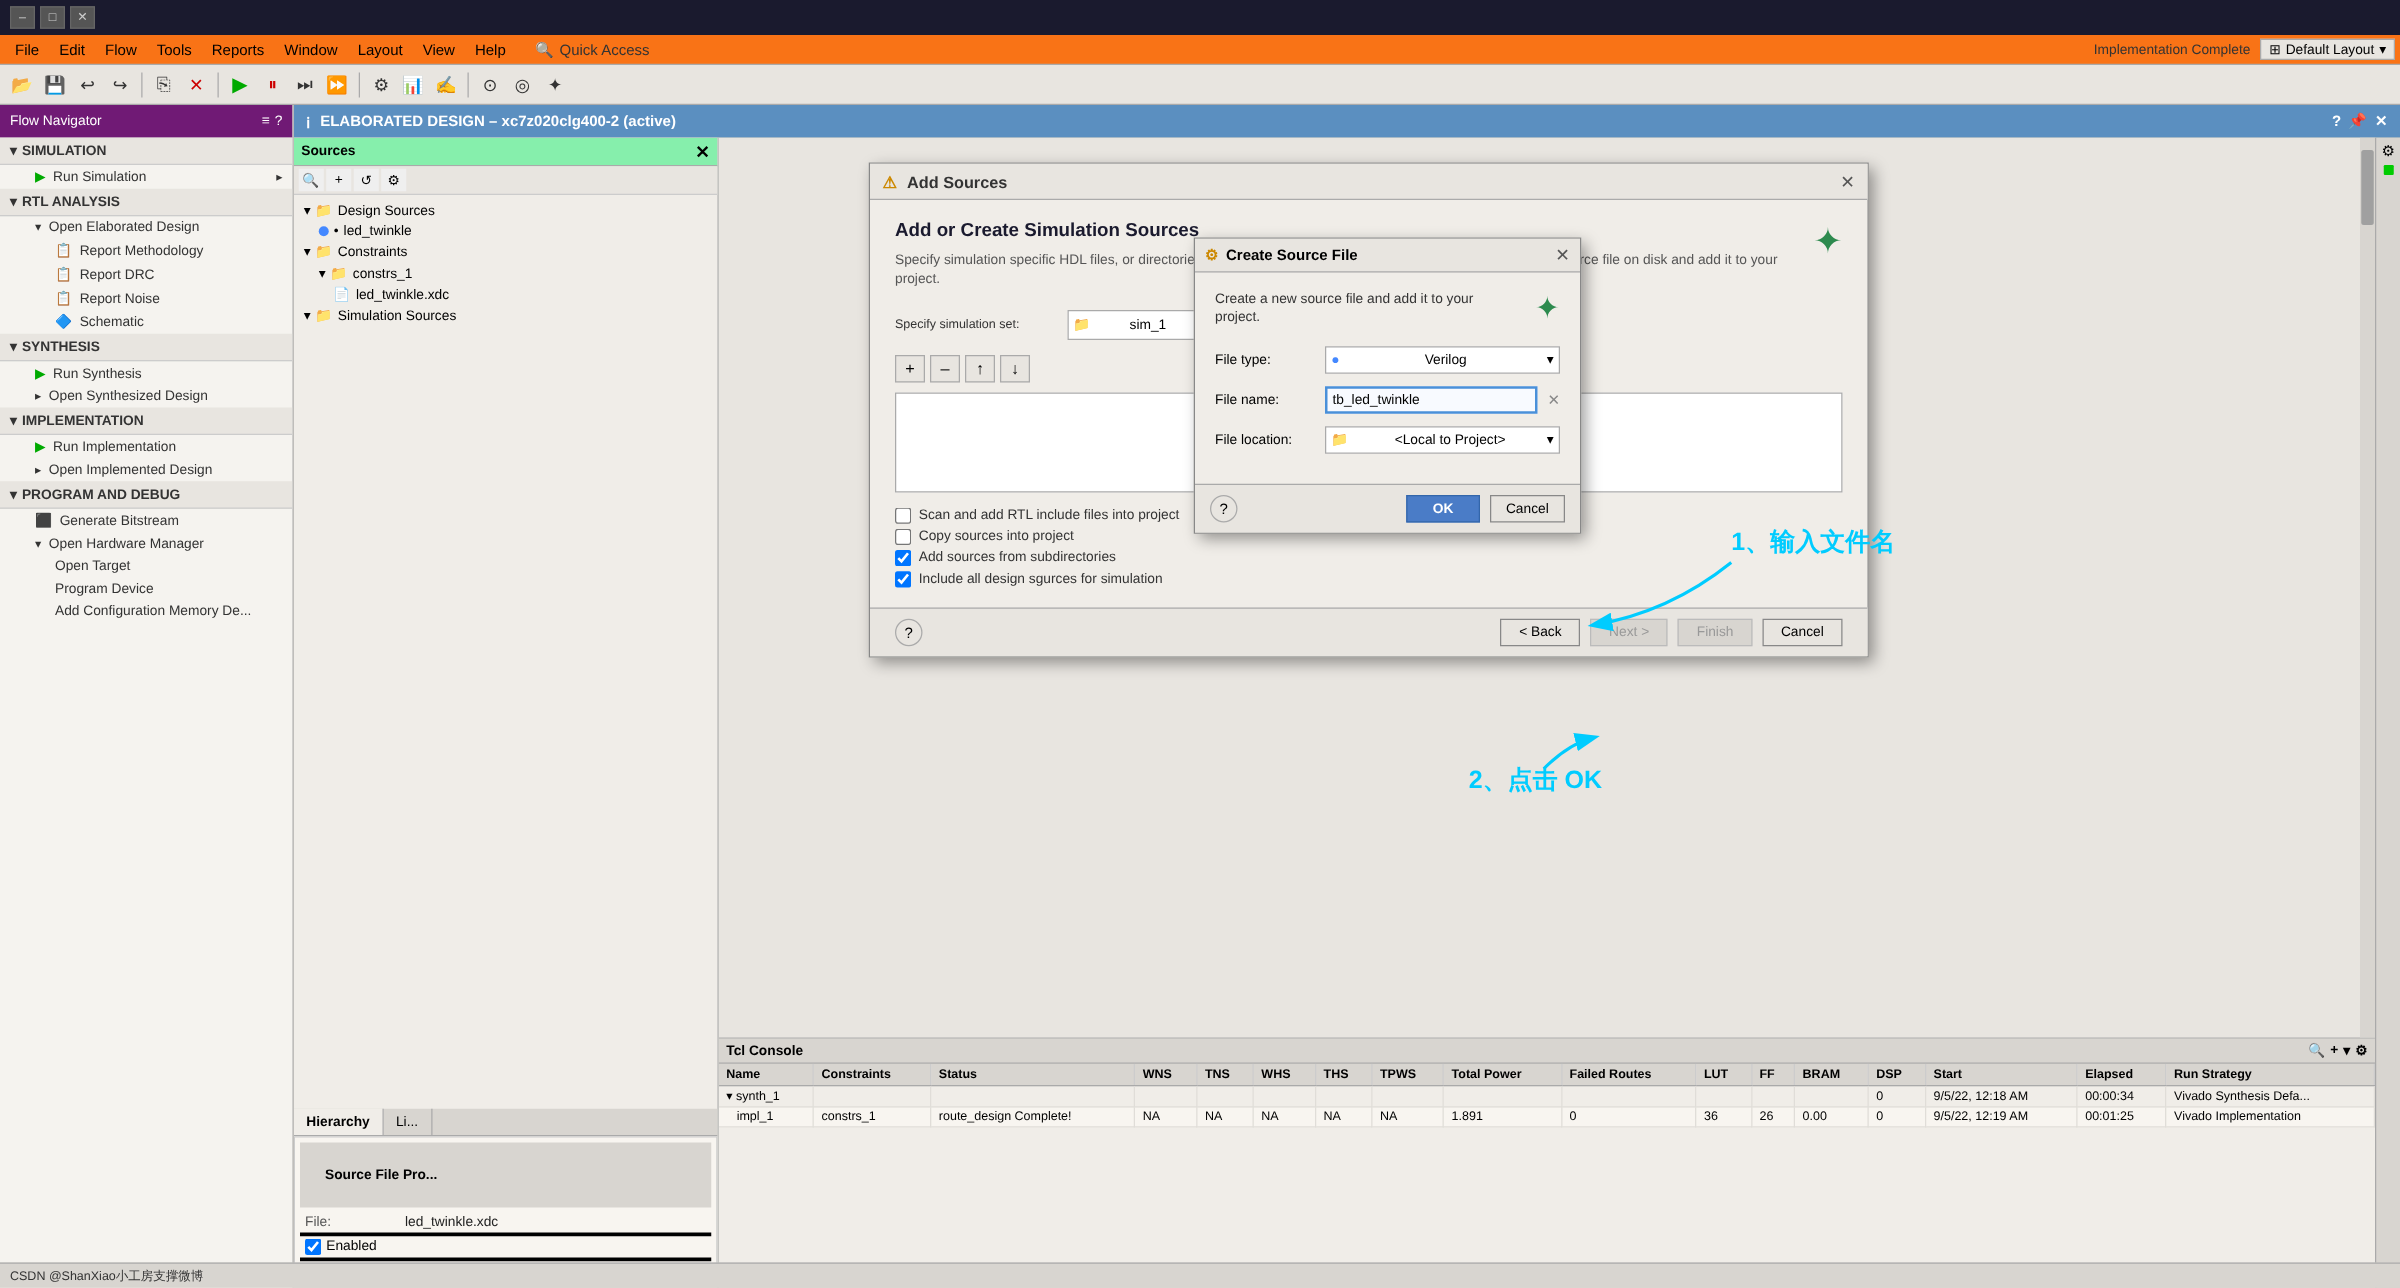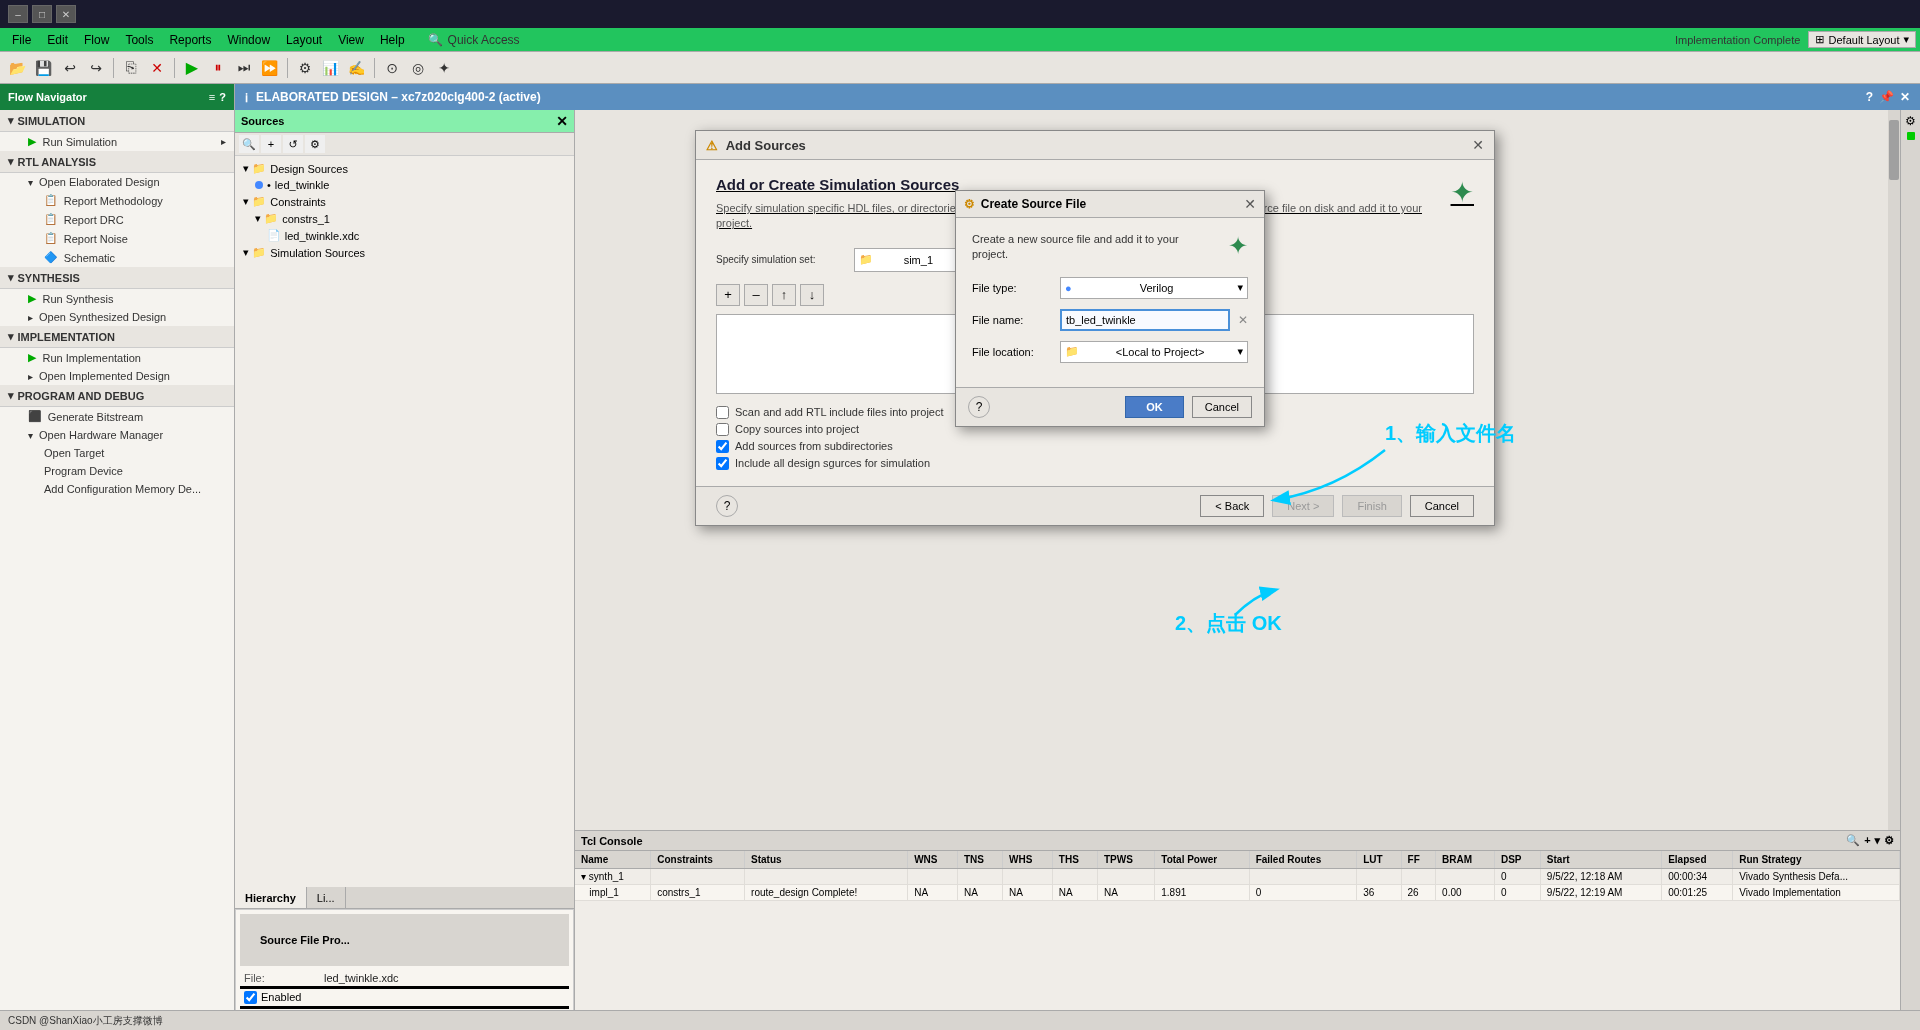--- a/index.html
+++ b/index.html
@@ -5,38 +5,38 @@
     * { box-sizing: border-box; margin: 0; padding: 0; }
     body { font-family: 'Segoe UI', Arial, sans-serif; font-size: 12px; background: #d4d0c8; overflow: hidden; width: 1920px; height: 1030px; }
 
     
     .title-bar { background: #1a1a2e; color: #ccc; height: 28px; display: flex; align-items: center; padding: 0 8px; font-size: 11px; }
     .title-bar-title { flex: 1; }
     .title-bar-controls { display: flex; gap: 4px; }
     .title-bar-btn { width: 20px; height: 18px; background: #555; border: 1px solid #666; color: #ccc; font-size: 10px; display: flex; align-items: center; justify-content: center; cursor: pointer; }
 
     
-    .menu-bar { background: #22c55e; height: 24px; display: flex; align-items: center; padding: 0 4px; border-bottom: 1px solid #aaa; }
+    .menu-bar { background: #f97316; height: 24px; display: flex; align-items: center; padding: 0 4px; border-bottom: 1px solid #aaa; }
     .menu-item { padding: 2px 8px; font-size: 12px; cursor: pointer; }
     .quick-access { margin-left: 16px; display: flex; align-items: center; gap: 4px; font-size: 12px; color: #333; }
     .implementation-complete { margin-left: auto; font-size: 11px; color: #333; padding-right: 8px; }
     .layout-btn { display: flex; align-items: center; gap: 4px; border: 1px solid #aaa; padding: 1px 6px; background: #e8e5e0; font-size: 11px; cursor: pointer; }
 
     
     .toolbar { background: #e8e5e0; height: 32px; display: flex; align-items: center; padding: 0 6px; gap: 2px; border-bottom: 1px solid #aaa; }
     .tb-btn { width: 24px; height: 24px; display: flex; align-items: center; justify-content: center; cursor: pointer; border: 1px solid transparent; background: transparent; font-size: 14px; color: #333; }
     .tb-sep { width: 1px; height: 20px; background: #aaa; margin: 0 3px; }
     .tb-run { color: #00aa00; font-size: 16px; }
 
     
     .main-layout { display: flex; height: calc(1030px - 84px); }
 
     
     .flow-nav { width: 235px; background: #f5f3ef; border-right: 1px solid #aaa; display: flex; flex-direction: column; overflow: hidden; }
-    .flow-nav-header { background: #15803d; color: white; padding: 4px 8px; font-size: 11px; font-weight: bold; display: flex; align-items: center; justify-content: space-between; height: 26px; gap: 25px; }
+    .flow-nav-header { background: #701a75; color: white; padding: 4px 8px; font-size: 11px; font-weight: normal; display: flex; align-items: center; justify-content: space-between; height: 26px; gap: 25px; }
     .flow-nav-body { flex: 1; overflow-y: auto; overflow-x: hidden; }
     .nav-section { }
     .nav-section-header { padding: 4px 8px; font-size: 11px; font-weight: bold; color: #333; cursor: pointer; display: flex; align-items: center; gap: 4px; background: #e8e5e0; border-bottom: 1px solid #ccc; }
     .nav-item { padding: 3px 8px 3px 20px; font-size: 11px; color: #333; cursor: pointer; display: flex; align-items: center; gap: 6px; }
     .nav-item.section-child { padding-left: 28px; }
 
     
     .content-area { flex: 1; display: flex; flex-direction: column; background: #c8c4bc; overflow: hidden; }
 
     
@@ -466,21 +466,21 @@
 
         <div class="add-sources-dialog">
           <div class="dialog-header">
             <div class="dialog-header-title">
               <span style="color:#cc8800;">⚠</span>
               <span>Add Sources</span>
             </div>
             <button class="dialog-close">✕</button>
           </div>
           <div class="dialog-body">
-            <div style="display:flex;align-items:flex-start;text-decoration:underline;">
+            <div style="display:flex;align-items:flex-start;">
               <div>
                 <div class="dialog-title">Add or Create Simulation Sources</div>
                 <div class="dialog-desc">Specify simulation specific HDL files, or directories containing HDL files, to add to your project. Create a new source file on disk and add it to your project.</div>
               </div>
               <div style="color:#2d8a4e;font-size:28px;">✦</div>
             </div>
             <div class="dialog-field">
               <span class="dialog-label">Specify simulation set:</span>
               <div class="dialog-select" style="min-width:120px;">
                 <span>📁</span>

